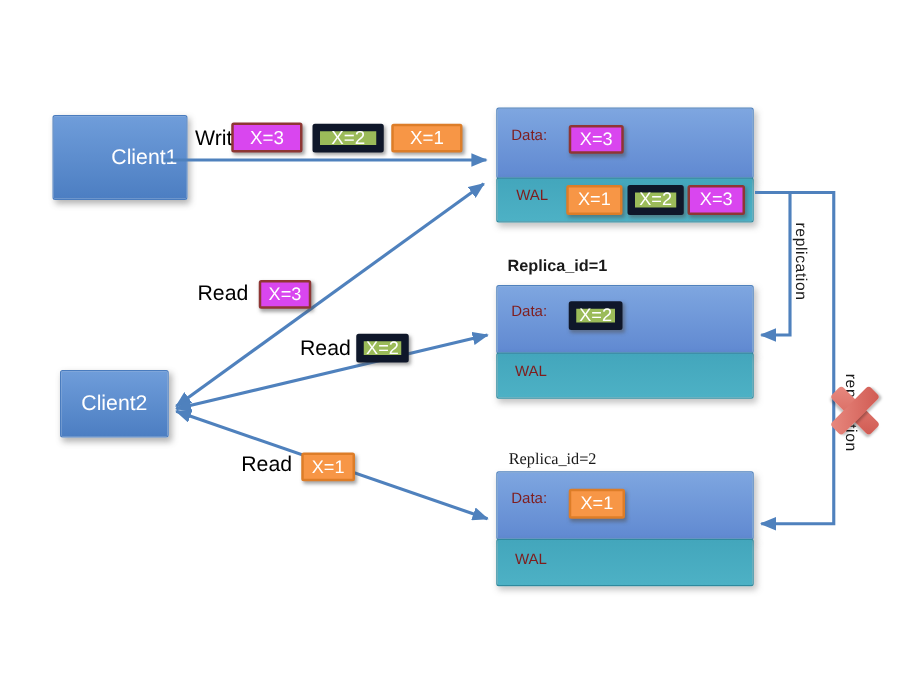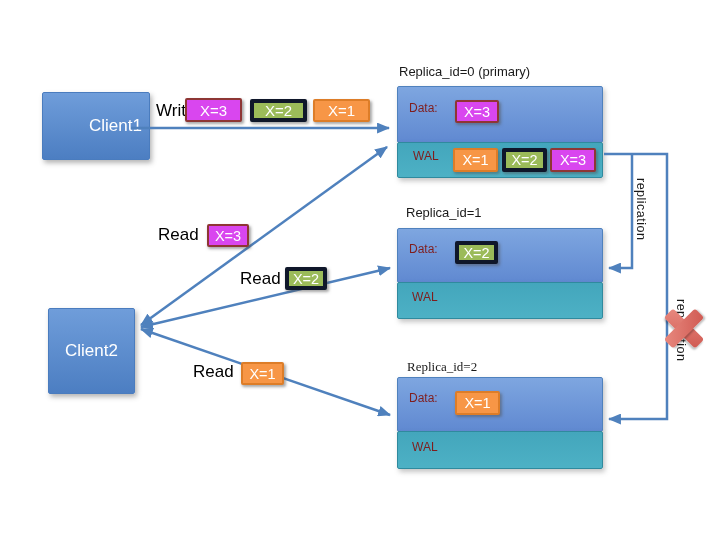--- a/index.html
+++ b/index.html
@@ -29,21 +29,21 @@
   }
   .replica-title { font-size:13px; color:#1a1a1a; white-space:nowrap; }
   .inner-label { font-size:12px; color:#7f1d1d; white-space:nowrap; }
   .op-label { font-size:17px; color:#000; white-space:nowrap; }
   .chip {
     display:flex; align-items:center; justify-content:center;
     color:#fff; font-size:14.5px; border-radius:2px;
     box-shadow:1.5px 2px 3px rgba(80,80,80,.5);
   }
   .chip-red    { background:#d946ef; border:2px solid #8e3634; }
-  .chip-green  { background:#9bbb59; border:4px solid #0f172a; }
+  .chip-green  { background:#9bbb59; border:6px solid #0f172a; }
   .chip-orange { background:#f79646; border:2px solid #dd7d28; }
   .vertical-label {
     writing-mode:vertical-rl;
     font-size:12.5px; color:#1a1a1a;
     letter-spacing:0.5px; white-space:nowrap;
   }
   .wires { position:absolute; left:0; top:0; pointer-events:none; }
   .wires line, .wires polyline { stroke:#4f81bd; stroke-width:2.5; fill:none; }
 
   .xmark { width:38px; height:38px; }
@@ -58,31 +58,30 @@
 </style>
 </head>
 <body>
 
 <div class="stage">
 
   <div class="abs client" style="left:42px; top:92px; width:108px; height:68px;padding-left:39px;">
     <span>Client1</span>
   </div>
 
-  <div class="abs client" style="left:48px; top:308px; width:87px; height:86px;">
+  <div class="abs client" style="left:48px; top:296px; width:87px; height:54px;">
     <span>Client2</span>
   </div>
 
-  <div class="abs replica-title" style="left:399px; top:64px;">Replica_id=0 (primary)</div>
   <div class="abs replica-data" style="left:397px; top:86px; width:206px; height:57px;"></div>
   <div class="abs replica-wal" style="left:397px; top:142px; width:206px; height:36px;"></div>
   <div class="abs inner-label" style="left:409px; top:101px;">Data:</div>
   <div class="abs inner-label" style="left:413px; top:149px;">WAL</div>
 
-  <div class="abs replica-title" style="left:406px; top:205px;">Replica_id=1</div>
+  <div class="abs replica-title" style="left:406px; top:205px;font-weight:bold;">Replica_id=1</div>
   <div class="abs replica-data" style="left:397px; top:228px; width:206px; height:55px;"></div>
   <div class="abs replica-wal" style="left:397px; top:282px; width:206px; height:37px;"></div>
   <div class="abs inner-label" style="left:409px; top:242px;">Data:</div>
   <div class="abs inner-label" style="left:412px; top:290px;">WAL</div>
 
   <div class="abs replica-title" style="left:407px; top:359px;font-family:Liberation Serif, serif;">Replica_id=2</div>
   <div class="abs replica-data" style="left:397px; top:377px; width:206px; height:55px;"></div>
   <div class="abs replica-wal" style="left:397px; top:431px; width:206px; height:38px;"></div>
   <div class="abs inner-label" style="left:409px; top:391px;">Data:</div>
   <div class="abs inner-label" style="left:412px; top:440px;">WAL</div>

